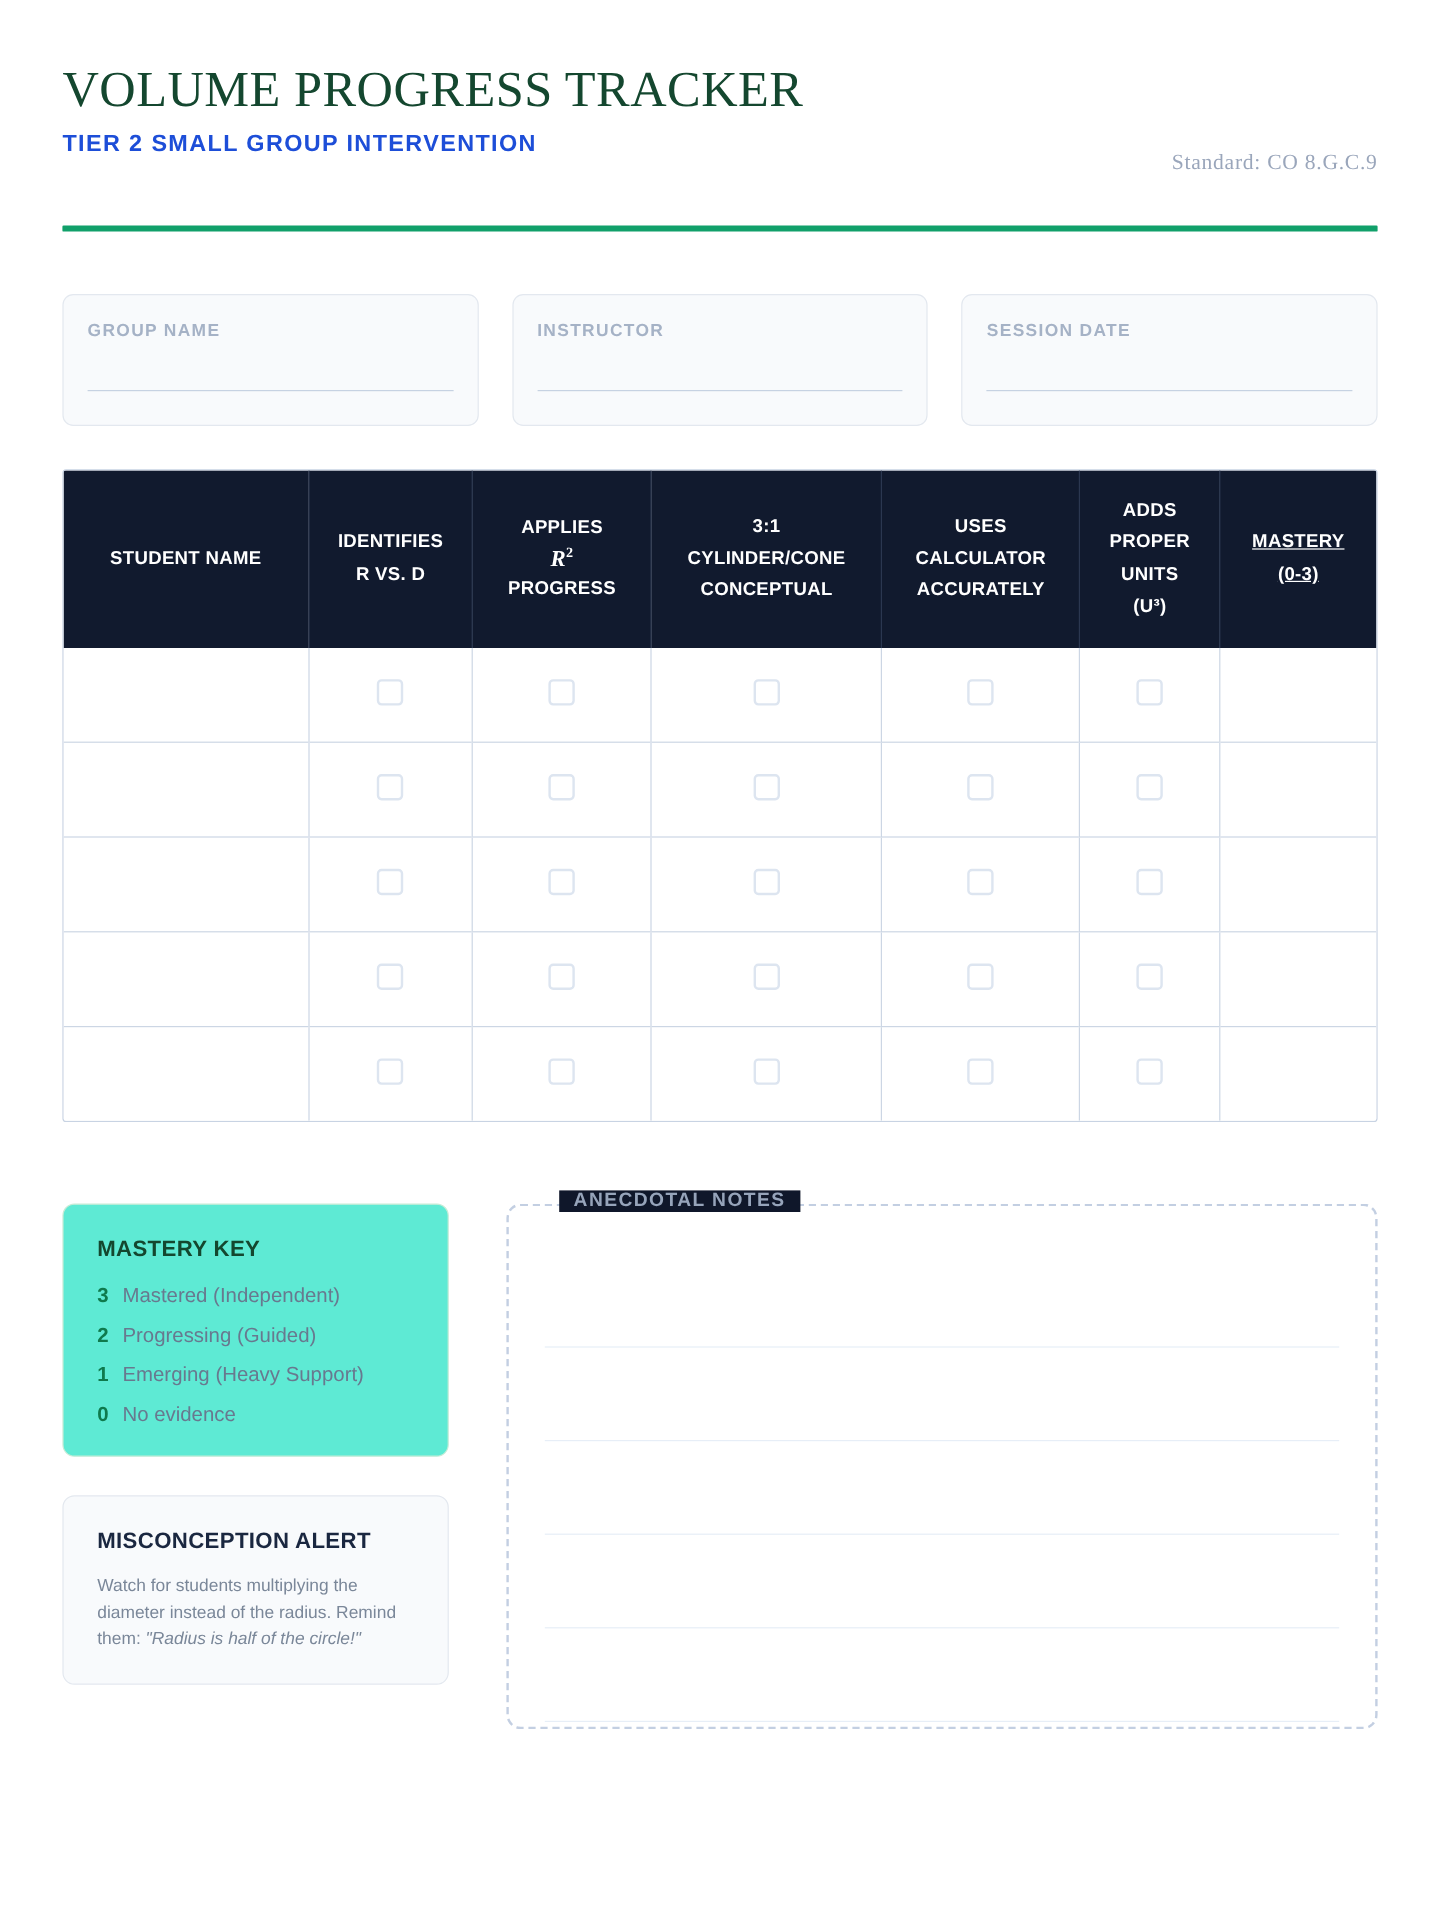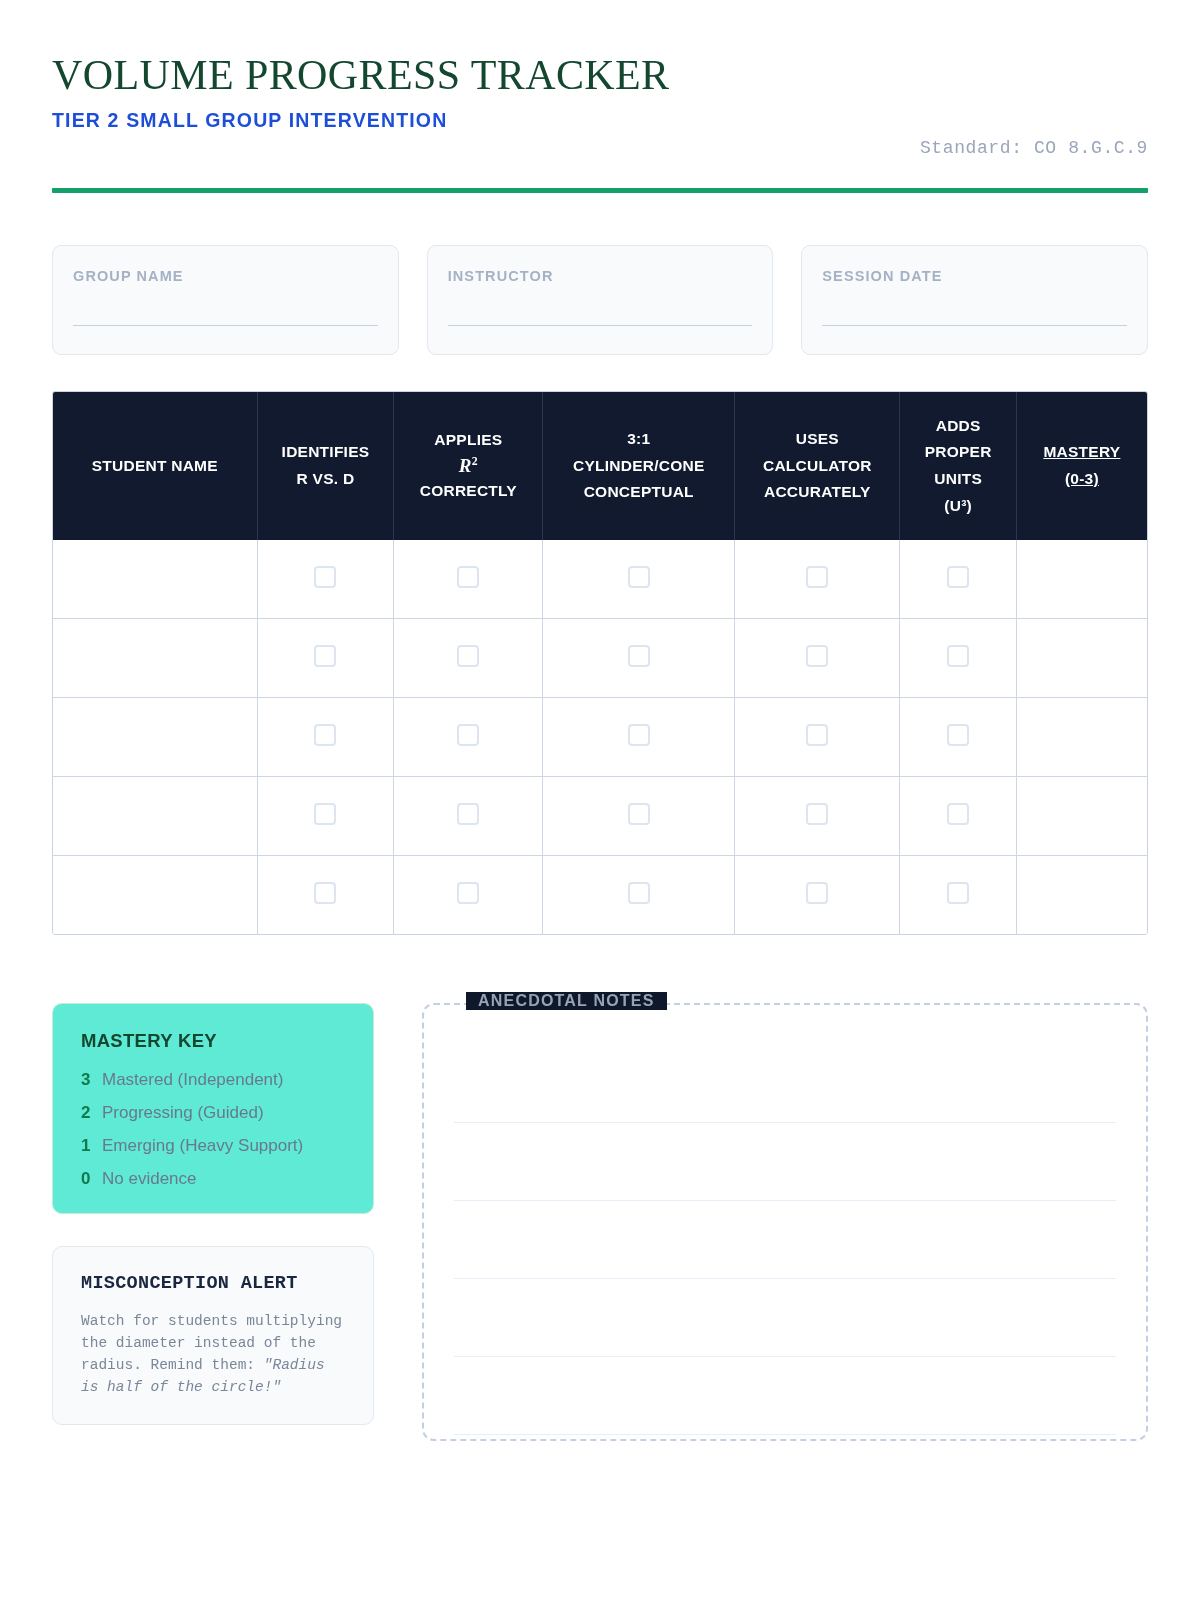--- a/index.html
+++ b/index.html
@@ -40,22 +40,22 @@
   .subtitle {
     font-size: 19.5px;
     font-weight: 700;
     letter-spacing: 1.15px;
     color: #1d4ed8;
     margin-top: 12px;
   }
   .standard {
     position: absolute;
     right: 0;
-    bottom: 16px;
-    font-family: Liberation Mono, monospace;
+    bottom: 28px;
+    font-family: Liberation Serif, serif;
     font-size: 18px;
     letter-spacing: 0.6px;
     color: #9aa6bb;
   }
   .rule {
     height: 5px;
     background: #11a06a;
     margin-top: 14px;
     border-radius: 1px;
   }
@@ -187,21 +187,20 @@
   .key-num { font-weight: 700; color: #0f7a4d; min-width: 11px; }
   .key-text { color: #68798f; }
 
   .alert-box {
     border: 1px solid #e3e8ef;
     background: #f8fafc;
     border-radius: 10px;
     padding: 26px 28px 26px 28px;
     margin-top: 32px;
     box-sizing: border-box;
-    font-family: Liberation Mono, monospace;
   }
   .alert-title {
     font-size: 18.5px;
     font-weight: 700;
     letter-spacing: 0.3px;
     color: #1a2740;
     margin-bottom: 16px;
   }
   .alert-text {
     font-size: 14.5px;
@@ -278,21 +277,21 @@
       <thead>
         <tr>
           <th class="col-name">STUDENT NAME</th>
           <th>
             <span>IDENTIFIES</span><br>
             <span>R VS. D</span>
           </th>
           <th>
             <span>APPLIES</span>
             <span class="formula"><span>R</span><sup>2</sup></span>
-            <span>CORRECTLY</span>
+            <span>PROGRESS</span>
           </th>
           <th>
             <span>3:1</span><br>
             <span>CYLINDER/CONE</span><br>
             <span>CONCEPTUAL</span>
           </th>
           <th>
             <span>USES</span><br>
             <span>CALCULATOR</span><br>
             <span>ACCURATELY</span>

